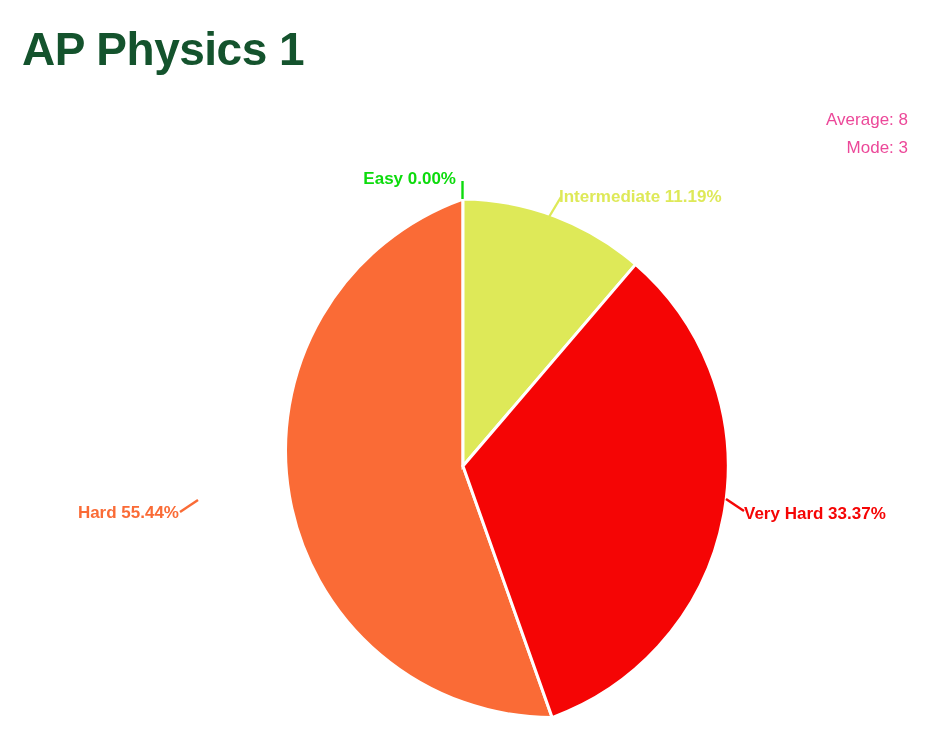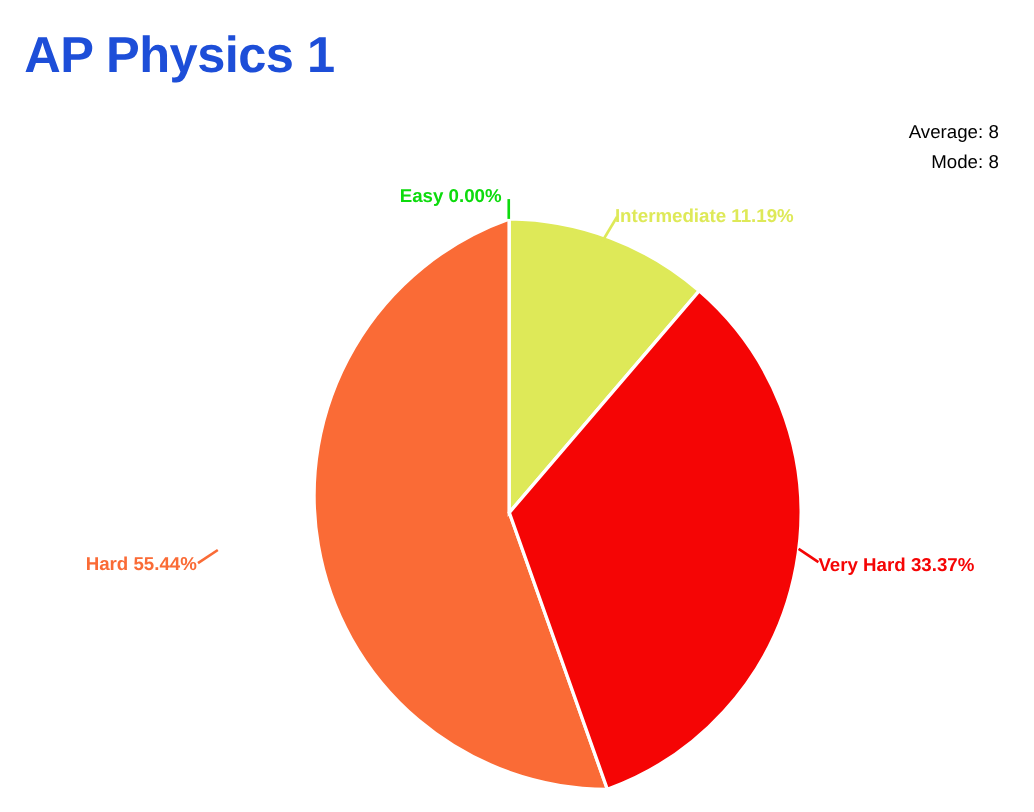--- a/index.html
+++ b/index.html
@@ -18,31 +18,31 @@
     position: relative;
     width: 940px;
     height: 738px;
   }
   #chart-title {
     position: absolute;
     left: 22px;
     top: 22px;
     font-size: 46px;
     font-weight: bold;
-    color: #1d4ed8;
+    color: #14532d;
     letter-spacing: -0.5px;
     white-space: nowrap;
   }
   #stats-block {
     position: absolute;
     right: 32px;
     top: 106px;
     text-align: right;
     font-size: 17px;
-    color: #000000;
+    color: #ec4899;
     line-height: 1.62;
   }
   #stats-block div {
     white-space: nowrap;
   }
   #pie-svg {
     position: absolute;
     left: 0;
     top: 0;
   }
@@ -54,21 +54,21 @@
 </style>
 </head>
 <body>
 
 <div id="chart-root">
 
   <div id="chart-title">AP Physics 1</div>
 
   <div id="stats-block">
     <div>Average: 8</div>
-    <div>Mode: 8</div>
+    <div>Mode: 3</div>
   </div>
 
   <svg id="pie-svg" width="940" height="738" viewBox="0 0 940 738">
 
     <path id="slice-hard" d="M 463 466 L 463 199 A 267 267 0 0 0 552.14 717.54 Z" fill="#fa6b36" stroke="#ffffff" stroke-width="3"></path>
 
     <path id="slice-intermediate" d="M 463 466 L 463 199 A 267 267 0 0 1 635.61 264.38 Z" fill="#dee958" stroke="#ffffff" stroke-width="3"></path>
 
     <path id="slice-very-hard" d="M 463 466 L 635.61 264.38 A 267 267 0 0 1 552.14 717.54 Z" fill="#f50505" stroke="#ffffff" stroke-width="3"></path>
 

